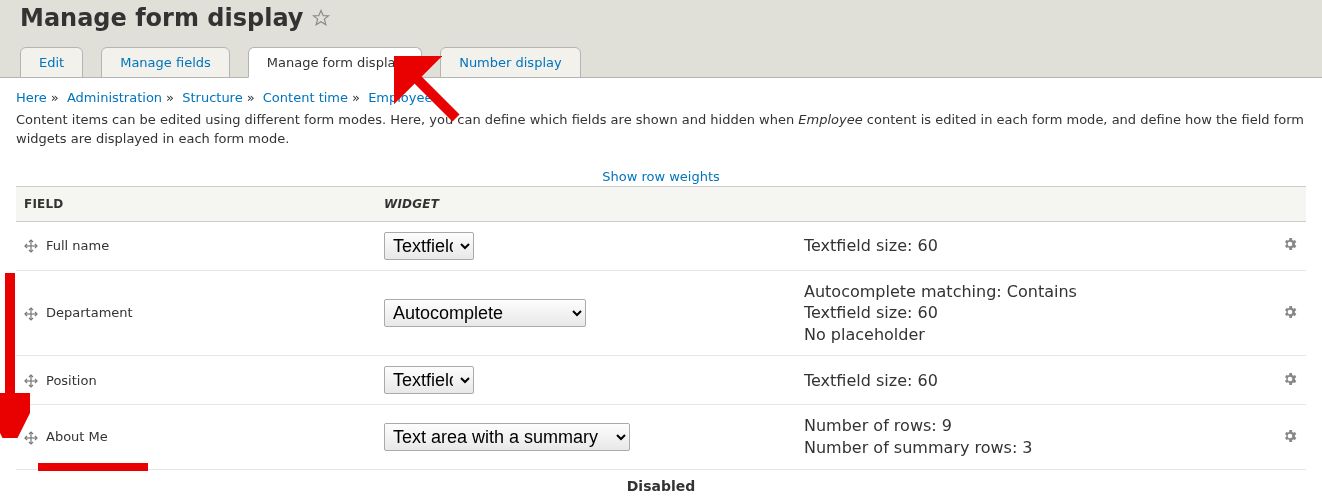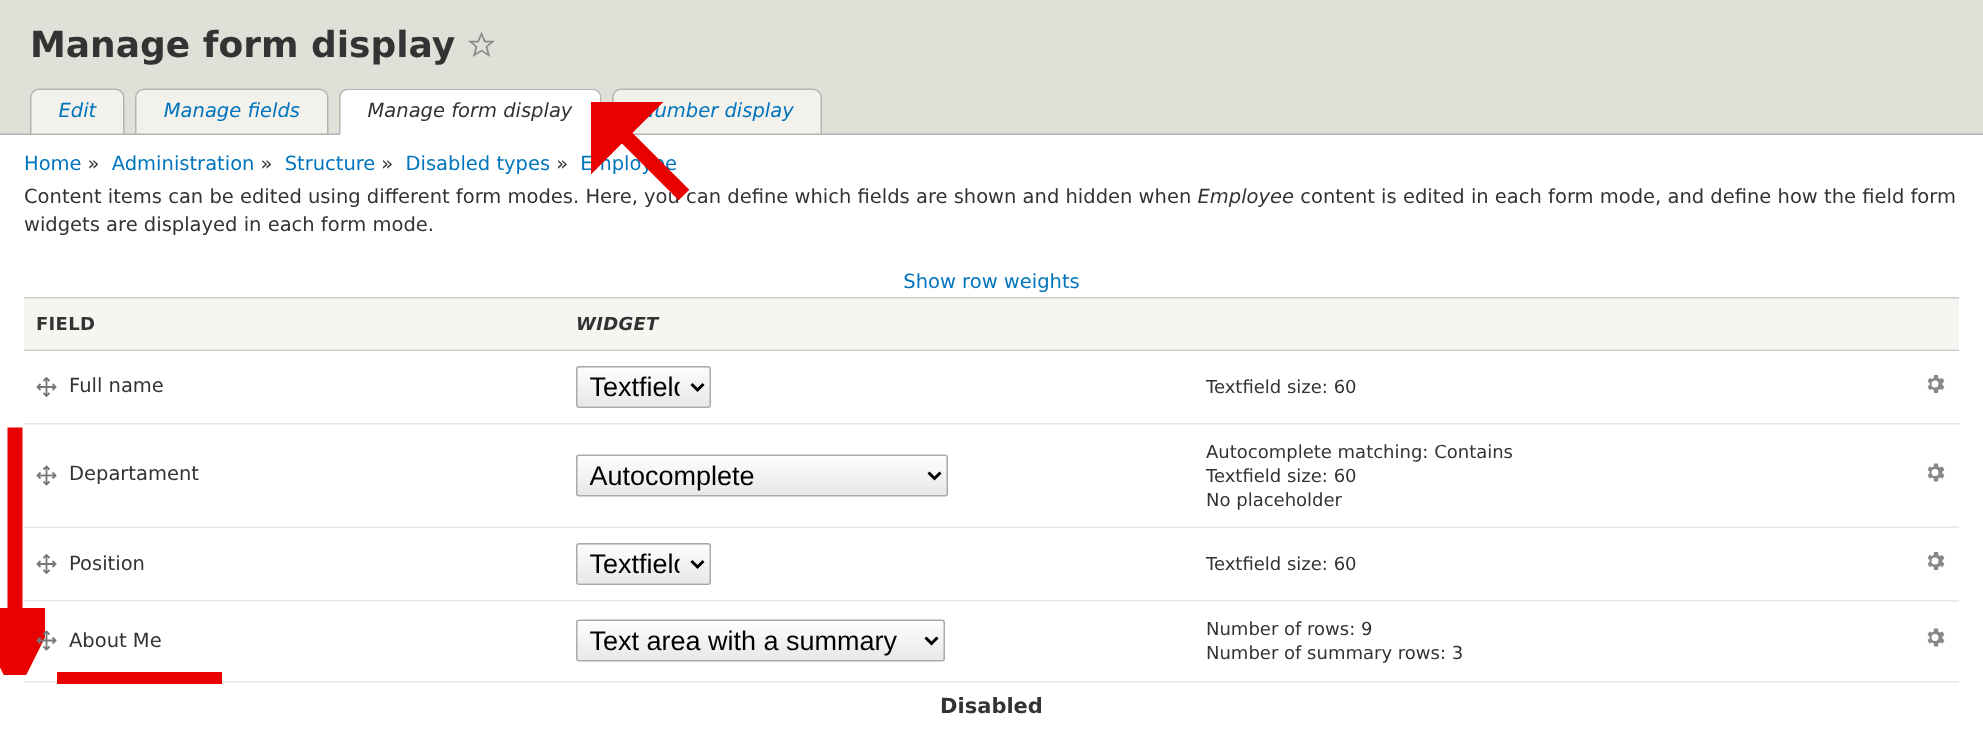--- a/index.html
+++ b/index.html
@@ -5,39 +5,38 @@
   * { box-sizing: border-box; }
   body {
     margin: 0;
     font-family: "Lucida Grande", "DejaVu Sans", Verdana, sans-serif;
     font-size: 13px;
     color: #333;
     background: #fff;
   }
   .header-region {
     background: #e0dfd8;
-    padding: 16px 20px 0 20px;
+    padding: 4px 20px 0 20px;
     border-bottom: 1px solid #b4b4b4;
   }
   h1 {
     font-size: 24px;
     font-weight: bold;
     margin: 0 0 14px 0;
     color: #333;
     display: flex;
     align-items: center;
     gap: 8px;
   }
   .star-icon svg { display:block; }
   .tabs {
     display: flex;
-    gap: 7px;
+    gap: 18px;
     position: relative;
     top: 1px;
-    font-style: italic;
   }
   .tab {
     border: 1px solid #b4b4b4;
     background: #f2f1ec;
     padding: 7px 18px;
     border-radius: 6px 6px 0 0;
     color: #0074bd;
     cursor: pointer;
     font-size: 13px;
   }
@@ -100,21 +99,21 @@
   select {
     font-size: 18px;
     padding: 2px 4px;
     border: 1px solid #aaa;
     background: linear-gradient(#fdfdfd,#e8e8e8);
     border-radius: 2px;
     min-height: 22px;
   }
   .summary {
     color: #333;
-    font-size: 12px;
+    font-size: 16px;
     line-height: 1.35;
   }
   .ops {
     text-align: right;
     width: 40px;
   }
   .gear {
     display:inline-block;
     cursor:pointer;
     color: #888;
@@ -190,24 +189,24 @@
       <defs>
           <marker id="ah2" markerWidth="6" markerHeight="6" refX="3" refY="3" orient="auto">
             <polygon points="0,0 6,3 0,6" fill="#e90000"></polygon>
           </marker>
         </defs>
       <line x1="20" y1="5" x2="20" y2="155" stroke="#e90000" stroke-width="10" marker-end="url(#ah2)"></line>
     </svg>
   </div>
 
   <div class="breadcrumb">
-    <a>Home</a><span class="sep">»</span>
+    <a>Here</a><span class="sep">»</span>
     <a>Administration</a><span class="sep">»</span>
     <a>Structure</a><span class="sep">»</span>
-    <a>Disabled types</a><span class="sep">»</span>
+    <a>Content time</a><span class="sep">»</span>
     <a>Employee</a>
   </div>
 
   <div class="description">
     <span>Content items can be edited using different form modes. Here, you can define which fields are shown and hidden when </span><em>Employee</em><span> content is edited in each form mode, and define how the field form widgets are displayed in each form mode.</span>
   </div>
 
   <div class="rowweights">
     <a>Show row weights</a>
   </div>
@@ -239,21 +238,21 @@
         </tr>
         <tr>
           <td><span class="drag-handle"><svg width="14" height="14" viewBox="0 0 14 14" stroke="#777" stroke-width="1.2" fill="none">
                 <line x1="7" y1="1" x2="7" y2="13"></line>
                 <line x1="1" y1="7" x2="13" y2="7"></line>
                 <polyline points="5,3 7,1 9,3"></polyline>
                 <polyline points="5,11 7,13 9,11"></polyline>
                 <polyline points="3,5 1,7 3,9"></polyline>
                 <polyline points="11,5 13,7 11,9"></polyline>
               </svg></span><span>Departament</span></td>
-          <td><select style="width: 248px;"><option>Autocomplete</option></select></td>
+          <td><select style="width: 202px;"><option>Autocomplete</option></select></td>
           <td class="summary">Autocomplete matching: Contains<br>Textfield size: 60<br>No placeholder</td>
           <td class="ops"><span class="gear"><svg width="16" height="16" viewBox="0 0 24 24" fill="#888">
                 <path d="M19.4 13a7.5 7.5 0 000-2l2.1-1.6-2-3.4-2.5 1a7.6 7.6 0 00-1.7-1L15 3h-4l-.3 2.9a7.6 7.6 0 00-1.7 1l-2.5-1-2 3.4L6.6 11a7.5 7.5 0 000 2l-2.1 1.6 2 3.4 2.5-1a7.6 7.6 0 001.7 1L11 21h4l.3-2.9a7.6 7.6 0 001.7-1l2.5 1 2-3.4zM12 15.5A3.5 3.5 0 1115.5 12 3.5 3.5 0 0112 15.5z"></path>
               </svg></span></td>
         </tr>
         <tr>
           <td><span class="drag-handle"><svg width="14" height="14" viewBox="0 0 14 14" stroke="#777" stroke-width="1.2" fill="none">
                 <line x1="7" y1="1" x2="7" y2="13"></line>
                 <line x1="1" y1="7" x2="13" y2="7"></line>
                 <polyline points="5,3 7,1 9,3"></polyline>

